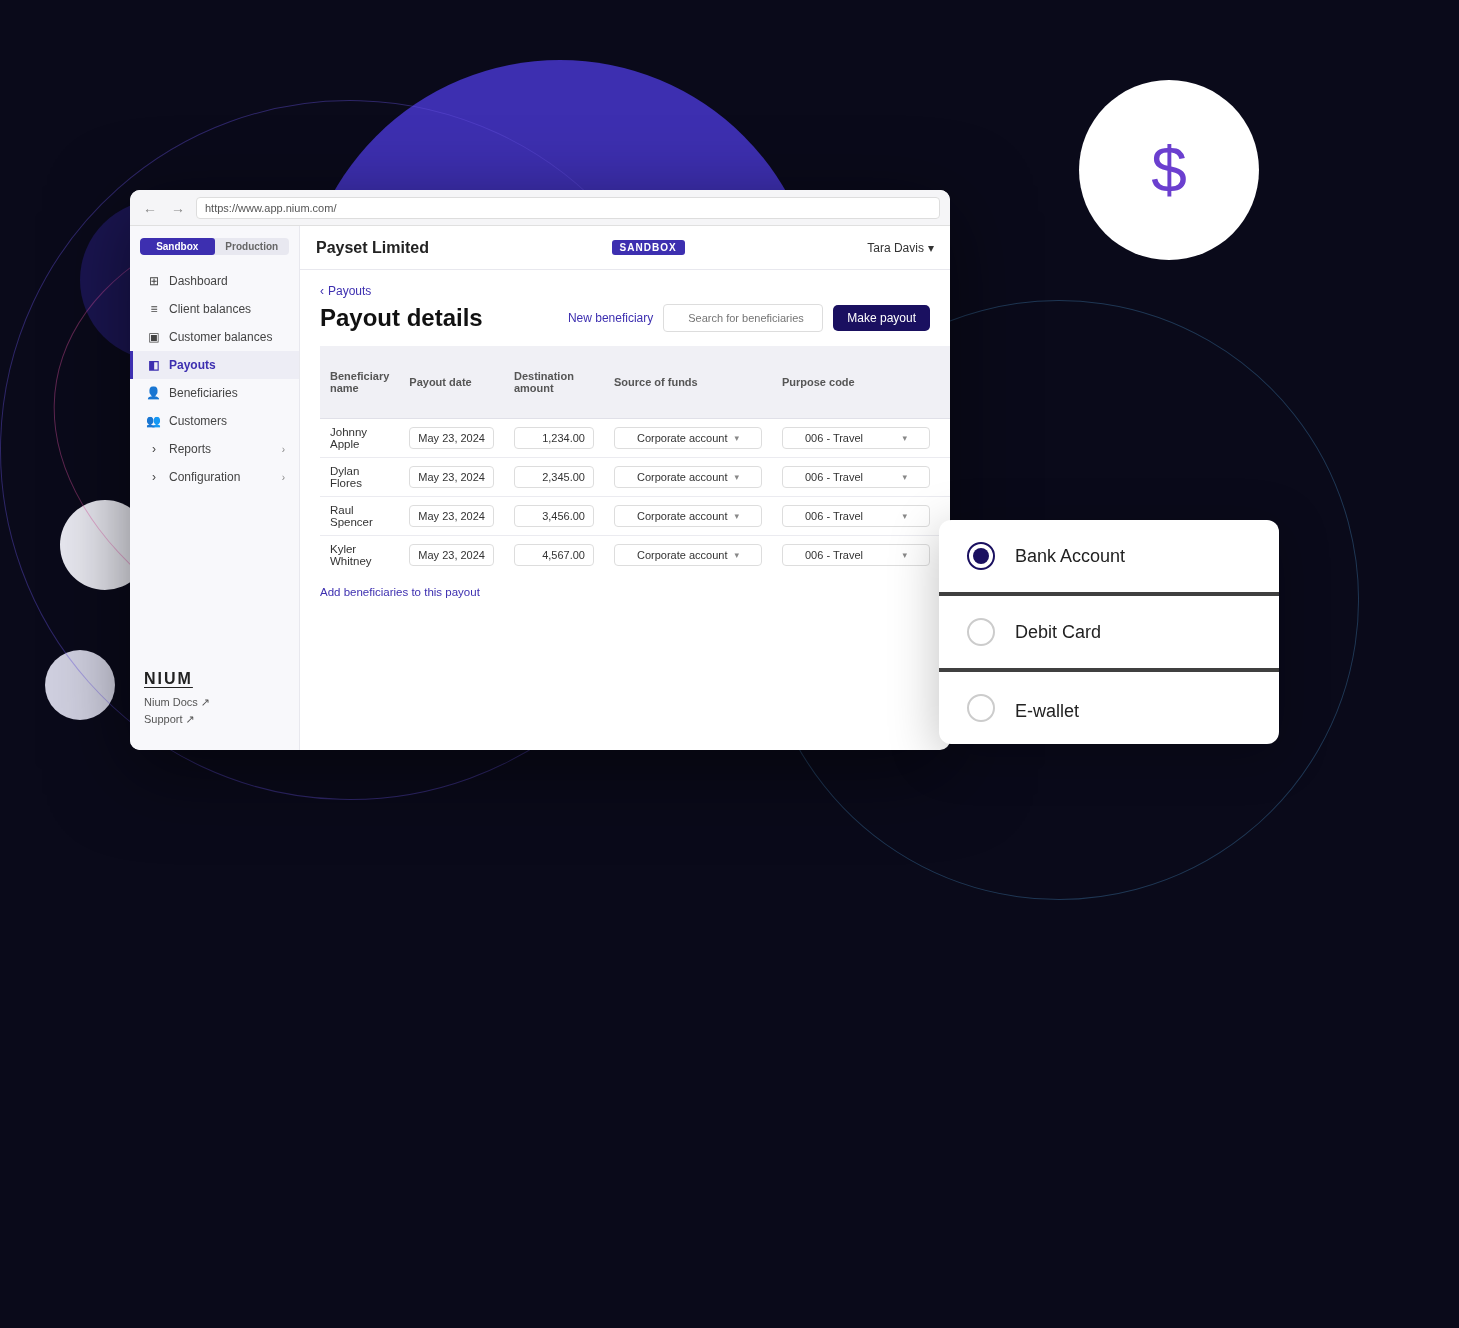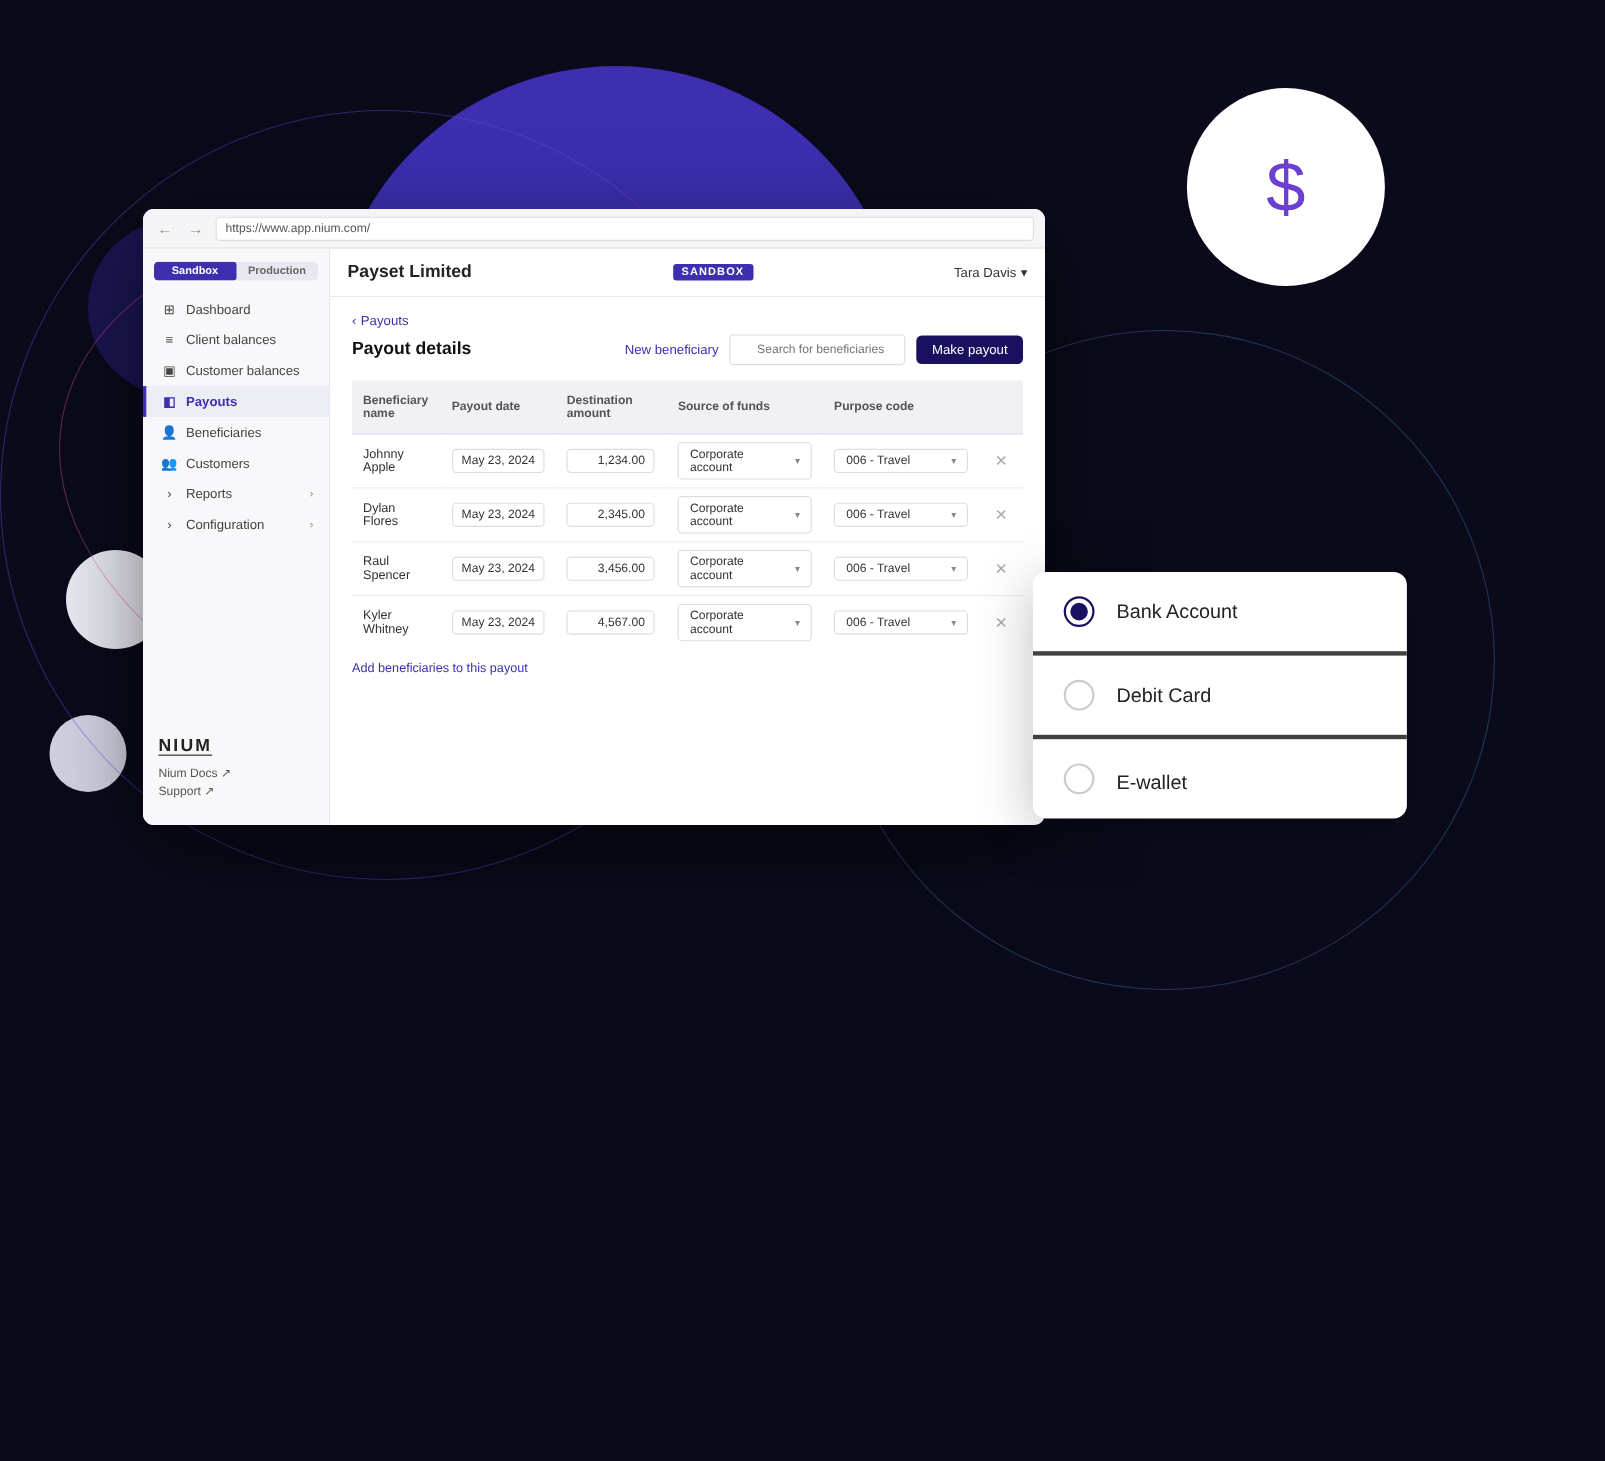--- a/index.html
+++ b/index.html
@@ -310,21 +310,21 @@
       align-items: center;
       gap: 4px;
     }
     .page-header {
       display: flex;
       align-items: center;
       justify-content: space-between;
       margin-bottom: 14px;
     }
     .page-title {
-      font-size: 16px;
+      font-size: 24px;
       font-weight: 700;
       color: #111;
     }
     .header-actions {
       display: flex;
       align-items: center;
       gap: 10px;
     }
     .new-beneficiary-link {
       font-size: 12px;
@@ -368,21 +368,21 @@
     .payout-table {
       width: 100%;
       border-collapse: collapse;
       font-size: 11.5px;
     }
     .payout-table thead tr {
       background: #f0f0f5;
     }
     .payout-table th {
       text-align: left;
-      padding: 12px 10px;
+      padding: 24px 10px;
       font-size: 11px;
       font-weight: 600;
       color: #555;
       border-bottom: 1px solid #e0e0e8;
     }
     .payout-table td {
       padding: 7px 10px;
       border-bottom: 1px solid #ebebf0;
       color: #333;
       font-size: 11.5px;
@@ -405,30 +405,30 @@
       padding: 4px 8px;
       font-size: 11px;
       color: #333;
       background: white;
       width: 80px;
       text-align: right;
     }
     .select-cell {
       border: 1px solid #ddd;
       border-radius: 4px;
-      padding: 4px 10px;
+      padding: 4px 22px;
       font-size: 11px;
       color: #333;
       background: white;
       display: flex;
       align-items: center;
       justify-content: space-between;
       gap: 6px;
       cursor: pointer;
-      width: 122px;
+      width: 148px;
     }
     .select-cell .dropdown-arrow {
       font-size: 9px;
       color: #888;
     }
     .delete-btn {
       background: none;
       border: none;
       color: #aaa;
       font-size: 14px;

